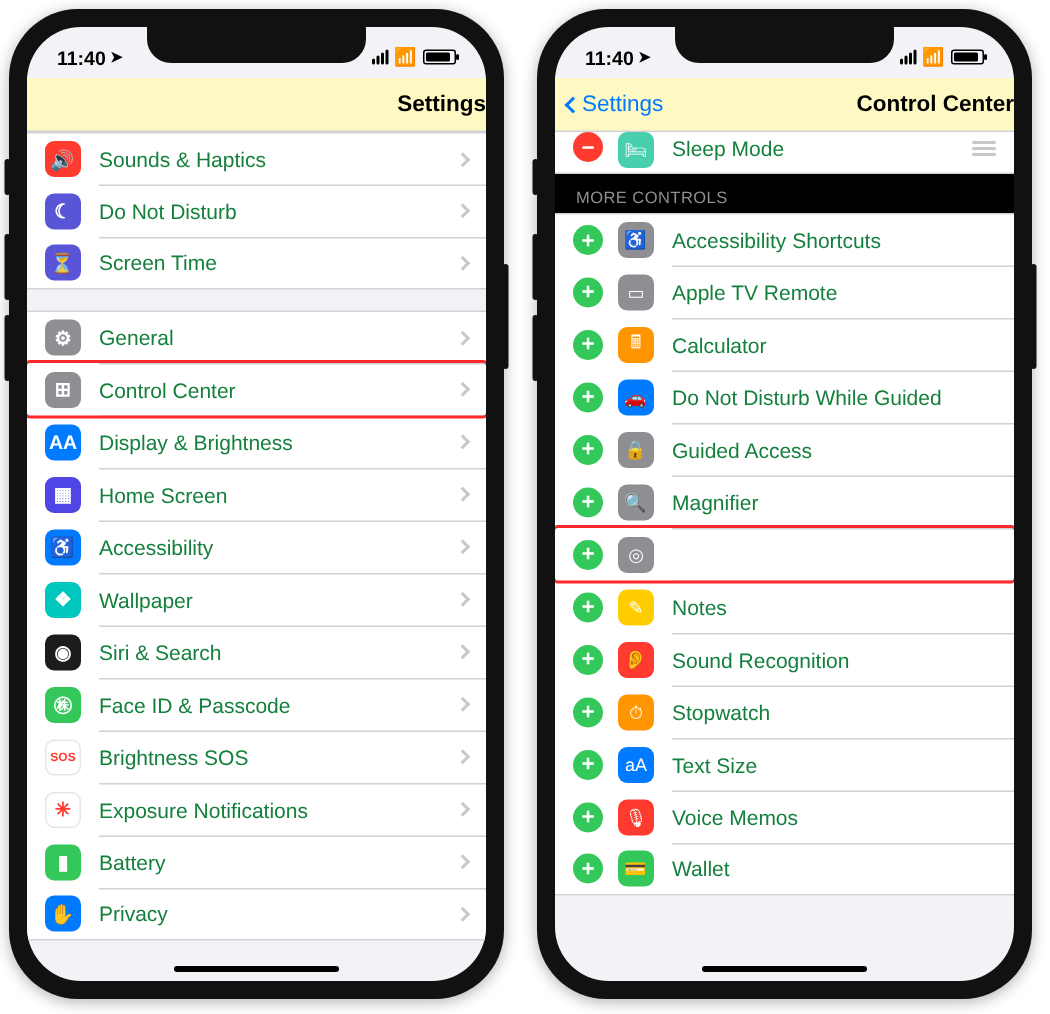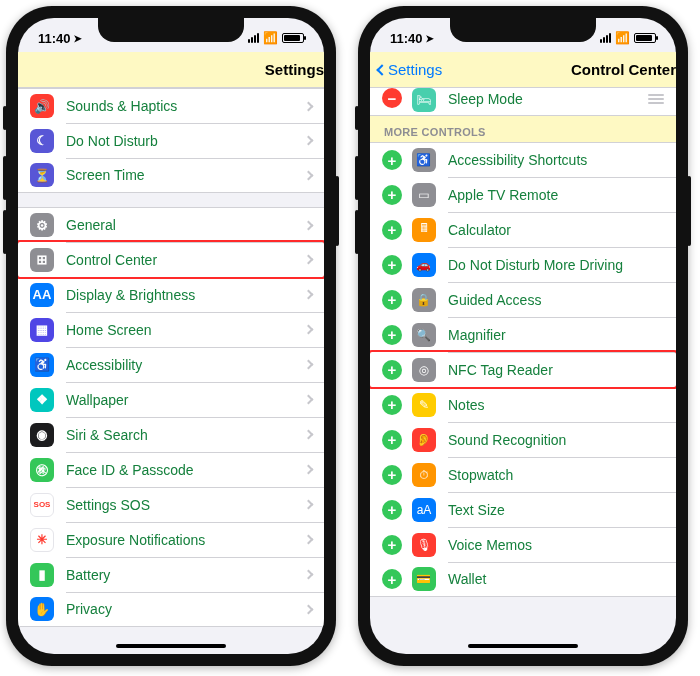--- a/index.html
+++ b/index.html
@@ -24,21 +24,21 @@
     .batt::after { content:""; position:absolute; right:-3px; top:2px; width:2px; height:4px; background:#000; border-radius:1px; }
     .batt .fill { position:absolute; left:1px; top:1px; bottom:1px; width:80%; background:#000; border-radius:1px; }
 
     .nav-bar { height: 36px; display:flex; align-items:center; justify-content:flex-end; position:relative; border-bottom: .5px solid #d1d1d6; background:#fef9c3; }
     .nav-title { font-weight: 600; font-size: 15px; color:#000; }
     .nav-back { position:absolute; left:8px; display:flex; align-items:center; gap:2px; color:#007aff; font-size:15px; }
     .chev-l { width:8px; height:8px; border-left:2px solid #007aff; border-bottom:2px solid #007aff; transform: rotate(45deg); }
 
     .scroll { height: calc(100% - 70px); overflow:hidden; }
     .group-gap { height: 14px; background:#f2f2f7; }
-    .section-header { padding: 10px 14px 4px; font-size: 11px; font-weight: 700; letter-spacing: .3px; color:#8e8e93; text-transform: uppercase; background:#fef9c3; }
+    .section-header { padding: 10px 14px 4px; font-size: 11px; font-weight: 400; letter-spacing: .3px; color:#8e8e93; text-transform: uppercase; background:#000000; }
     .row { display:flex; align-items:center; background:#fff; height:35px; padding: 0 12px; position:relative; }
     .row + .row::before { content:""; position:absolute; left: 48px; right:0; top:0; height:.5px; background:#d1d1d6; }
     .cc .row + .row::before { left: 78px; }
     .row.first { border-top:.5px solid #d1d1d6; }
     .row.last { border-bottom:.5px solid #d1d1d6; }
     .app-icon { width:24px; height:24px; border-radius:6px; display:flex; align-items:center; justify-content:center; font-size:13px; font-weight:700; color:#fff; flex-shrink:0; }
     .row-label { margin-left: 12px; font-size:14px; color:#15803d; flex:1; }
     .chev-r { width:7px; height:7px; border-top:2px solid #c7c7cc; border-right:2px solid #c7c7cc; transform: rotate(45deg); }
     .highlight { position:absolute; border:2px solid #ff2a2a; border-radius:4px; pointer-events:none; z-index:5; }
 
@@ -144,21 +144,21 @@
             <span class="row-label">Siri &amp; Search</span>
             <span class="chev-r"></span>
           </div>
           <div class="row">
             <span class="app-icon" style="background:#34c759;font-size:13px">㊑</span>
             <span class="row-label">Face ID &amp; Passcode</span>
             <span class="chev-r"></span>
           </div>
           <div class="row">
             <span class="app-icon" style="background:#ffffff;color:#ff3b30;border:.5px solid #e5e5ea;font-size:8px">SOS</span>
-            <span class="row-label">Settings SOS</span>
+            <span class="row-label">Brightness SOS</span>
             <span class="chev-r"></span>
           </div>
           <div class="row">
             <span class="app-icon" style="background:#ffffff;color:#ff3b30;border:.5px solid #e5e5ea;font-size:13px">✳</span>
             <span class="row-label">Exposure Notifications</span>
             <span class="chev-r"></span>
           </div>
           <div class="row">
             <span class="app-icon" style="background:#34c759;font-size:13px">▮</span>
             <span class="row-label">Battery</span>
@@ -234,37 +234,36 @@
             <span class="row-label">Apple TV Remote</span>
           </div>
           <div class="row">
             <span class="plus-btn">+</span>
             <span class="cc-icon" style="background:#ff9500;font-size:12px">🖩</span>
             <span class="row-label">Calculator</span>
           </div>
           <div class="row">
             <span class="plus-btn">+</span>
             <span class="cc-icon" style="background:#007aff;font-size:12px">🚗</span>
-            <span class="row-label">Do Not Disturb More Driving</span>
+            <span class="row-label">Do Not Disturb While Guided</span>
           </div>
           <div class="row">
             <span class="plus-btn">+</span>
             <span class="cc-icon" style="background:#8e8e93;font-size:12px">🔒</span>
             <span class="row-label">Guided Access</span>
           </div>
           <div class="row">
             <span class="plus-btn">+</span>
             <span class="cc-icon" style="background:#8e8e93;font-size:12px">🔍</span>
             <span class="row-label">Magnifier</span>
           </div>
           <div class="row">
             <div class="highlight" style="left:-2px;right:-2px;top:-2px;bottom:-2px"></div>
             <span class="plus-btn">+</span>
             <span class="cc-icon" style="background:#8e8e93;font-size:12px">◎</span>
-            <span class="row-label">NFC Tag Reader</span>
           </div>
           <div class="row">
             <span class="plus-btn">+</span>
             <span class="cc-icon" style="background:#ffcc00;font-size:12px">✎</span>
             <span class="row-label">Notes</span>
           </div>
           <div class="row">
             <span class="plus-btn">+</span>
             <span class="cc-icon" style="background:#ff3b30;font-size:12px">👂</span>
             <span class="row-label">Sound Recognition</span>

